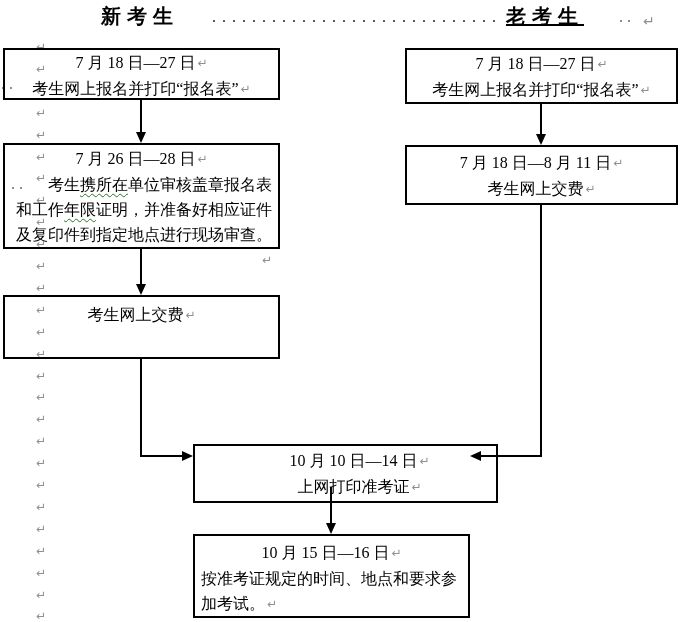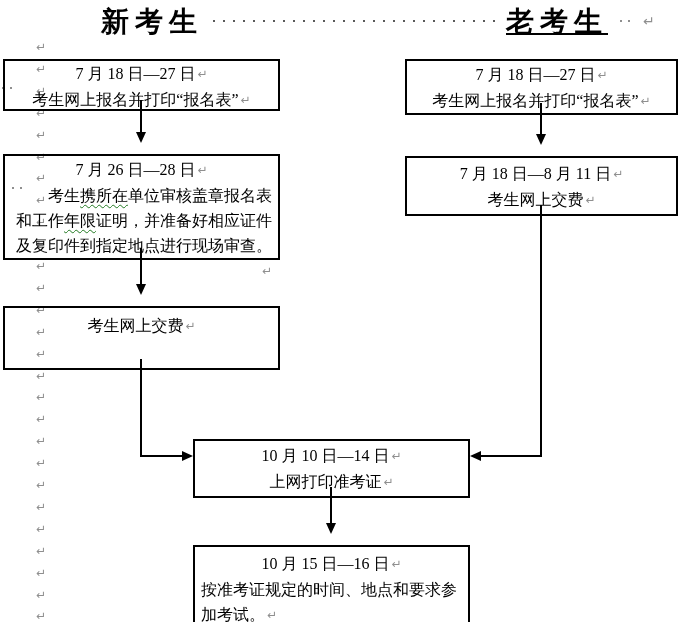--- a/index.html
+++ b/index.html
@@ -3,49 +3,49 @@
 <meta charset="utf-8">
 <style>
   html,body { margin:0; padding:0; background:#ffffff; }
   .stage {
     position:relative; width:684px; height:622px; overflow:hidden;
     background:#ffffff; color:#000000;
     font-family:"Liberation Serif","DejaVu Serif",serif;
   }
   
   .hdr {
-    position:absolute; top:3px; font-size:28px; font-weight:bold;
+    position:absolute; top:3px; font-size:20px; font-weight:bold;
     letter-spacing:6px; white-space:nowrap;
   }
   .hdr-new { left:101px; }
   .hdr-old { left:506px;text-decoration:underline; }
   
   .leader {
     position:absolute; height:2px;
     background-image:repeating-linear-gradient(to right,#5a5a5a 0 2px,transparent 2px 10px);
   }
   .leader-main { left:213px; top:20px; width:290px; }
   .dots2 {
     position:absolute; height:2px; width:12px;
     background-image:repeating-linear-gradient(to right,#8f8f8f 0 2px,transparent 2px 8px);
   }
   .dots-after-old { left:620px; top:20px; }
   .dots-lb1 { left:2px; top:87px; }
   .dots-lb2 { left:12px; top:187px; }
   
   .box {
     position:absolute; border:2px solid #000000; background:transparent;
-    font-size:16px; line-height:25px; text-align:center;margin-top:11px;
+    font-size:16px; line-height:25px; text-align:center;
   }
   .b-lb1 { left:3px;   top:48px;  width:273px; height:48px; }
   .b-lb2 { left:3px;   top:143px; width:273px; height:101px; padding-top:1px; }
   .b-lb3 { left:3px;   top:295px; width:273px; height:55px;  padding-top:5px; }
   .b-rb1 { left:405px; top:48px;  width:269px; height:51px;  padding-top:1px; }
   .b-rb2 { left:405px; top:145px; width:269px; height:53px;  padding-top:3px; }
-  .b-mb1 { left:193px; top:428px; width:273px; height:53px;  padding-top:2px; }
+  .b-mb1 { left:193px; top:444px; width:273px; height:53px;  padding-top:2px;padding-left:28px; }
   .b-mb2 { left:193px; top:534px; width:273px; height:76px;  padding-top:4px; }
   .body-txt { text-align:left; padding:0 6px; }
   .b-lb2 .body-txt { text-indent:30px;text-align:right; }
   
   .crlf {
     color:#8f8f8f; font-size:12px;
     font-family:"DejaVu Sans","Liberation Sans",sans-serif;
     padding-left:2px; vertical-align:1px;
   }
   .hdr-crlf { position:absolute; left:641px; top:13px; font-size:14px; }

